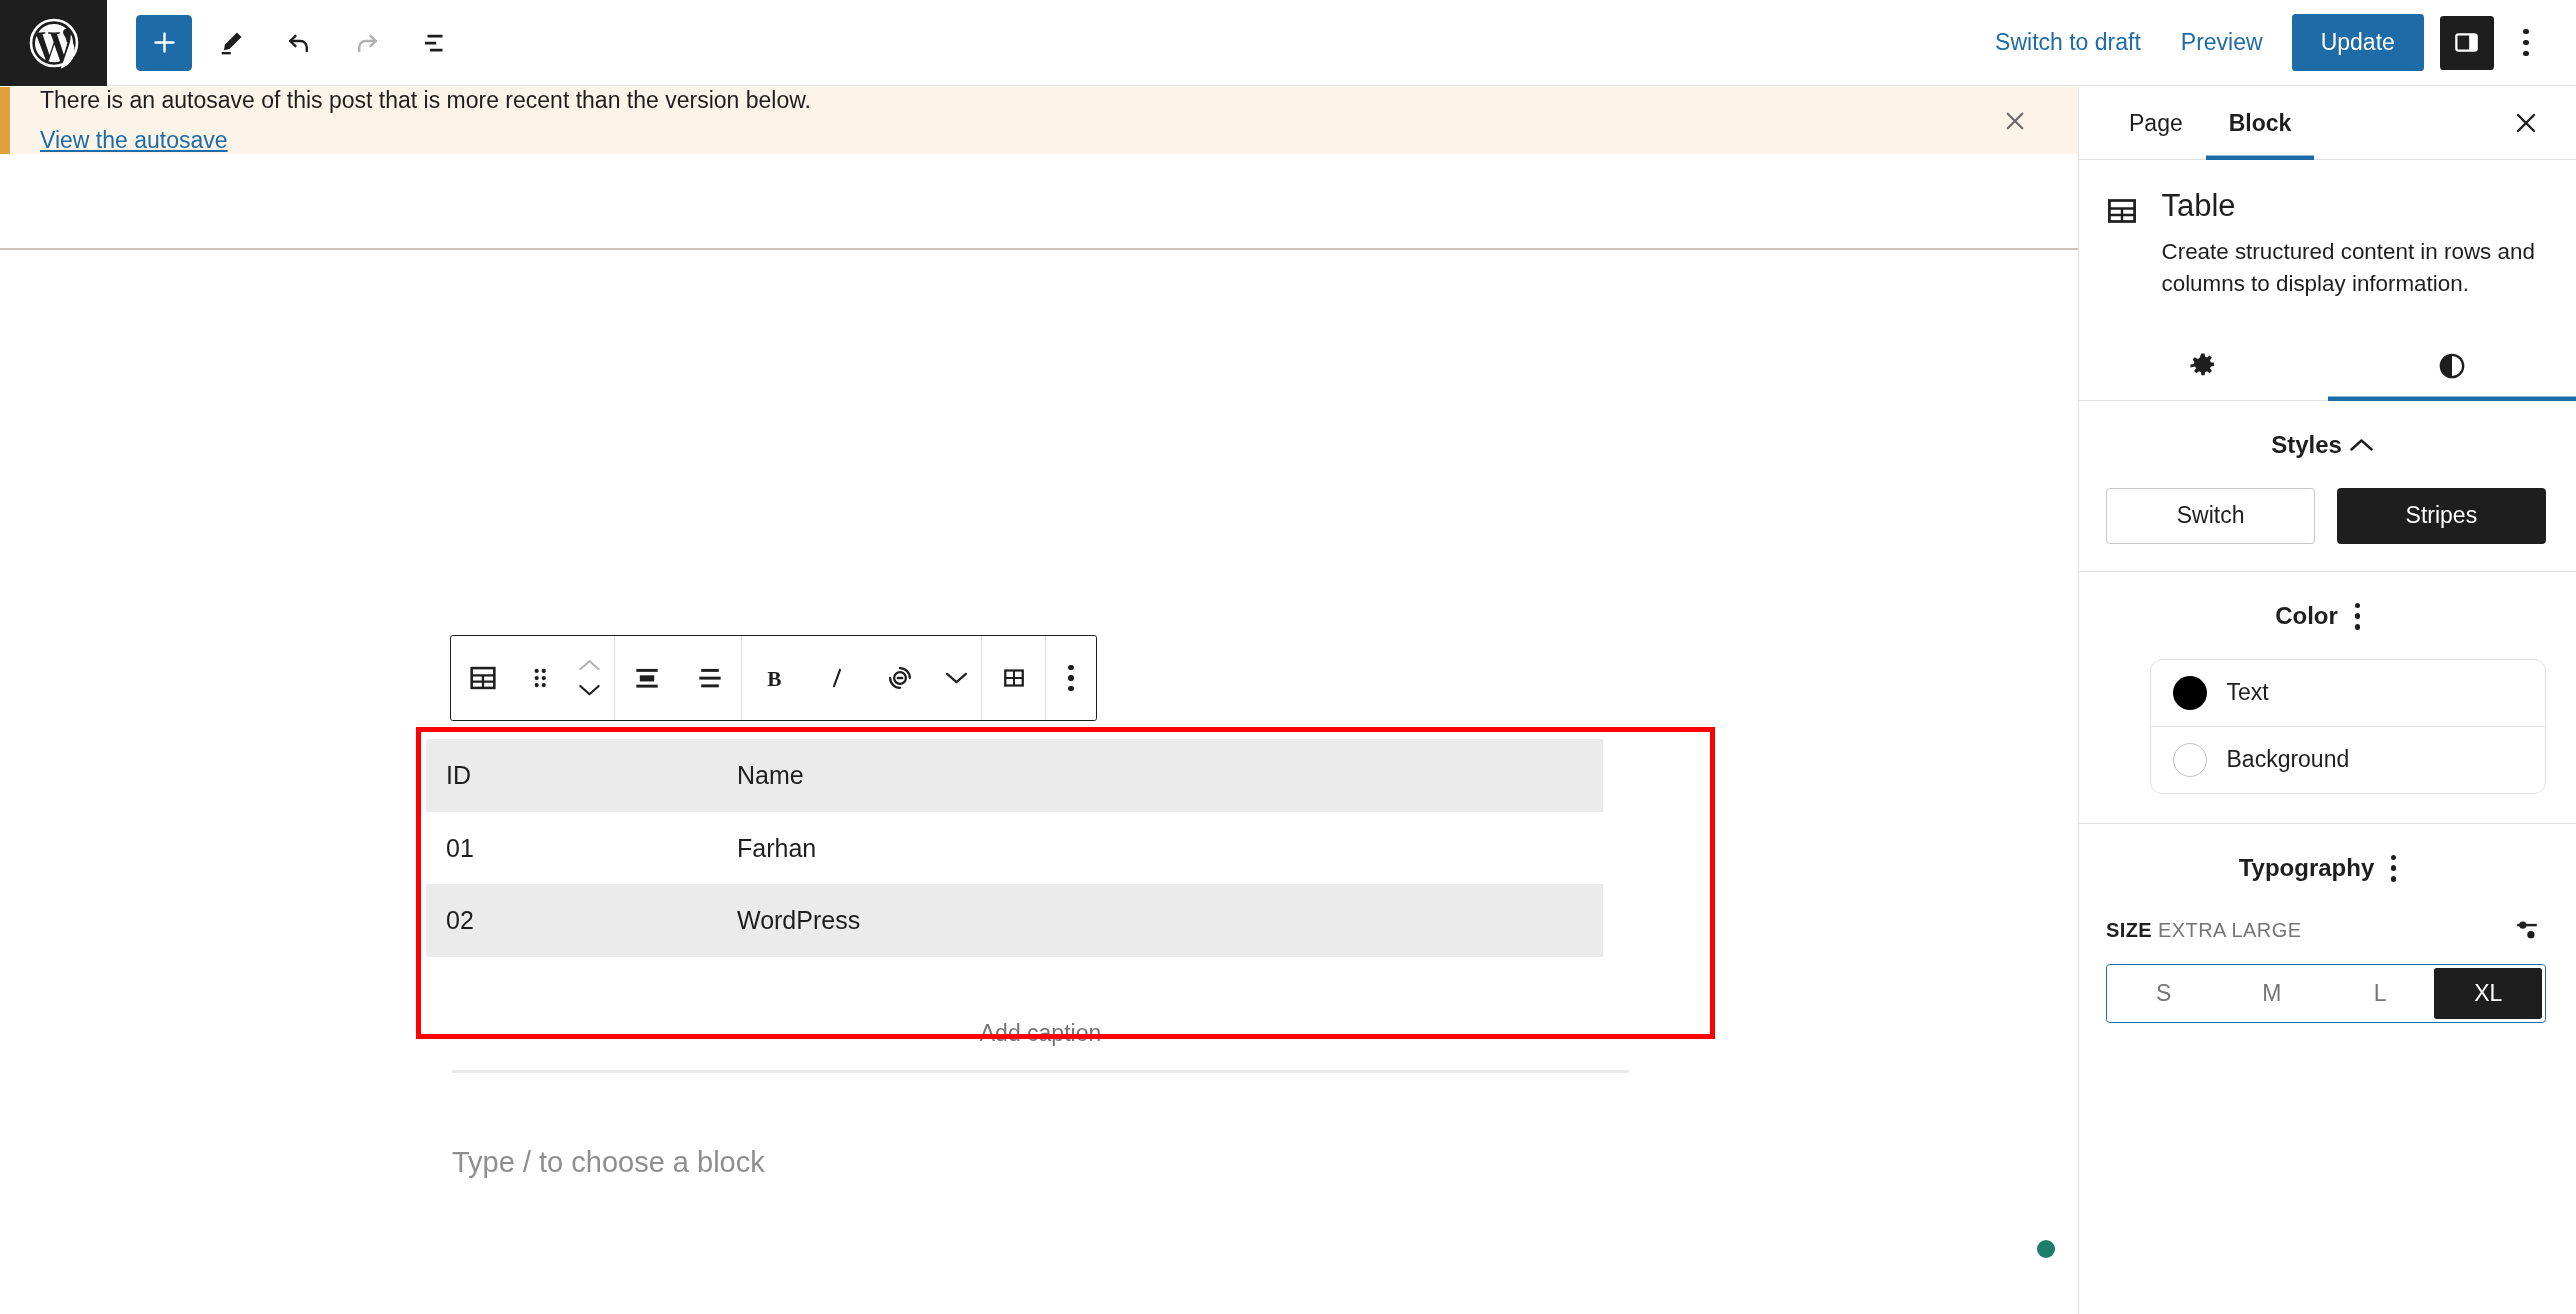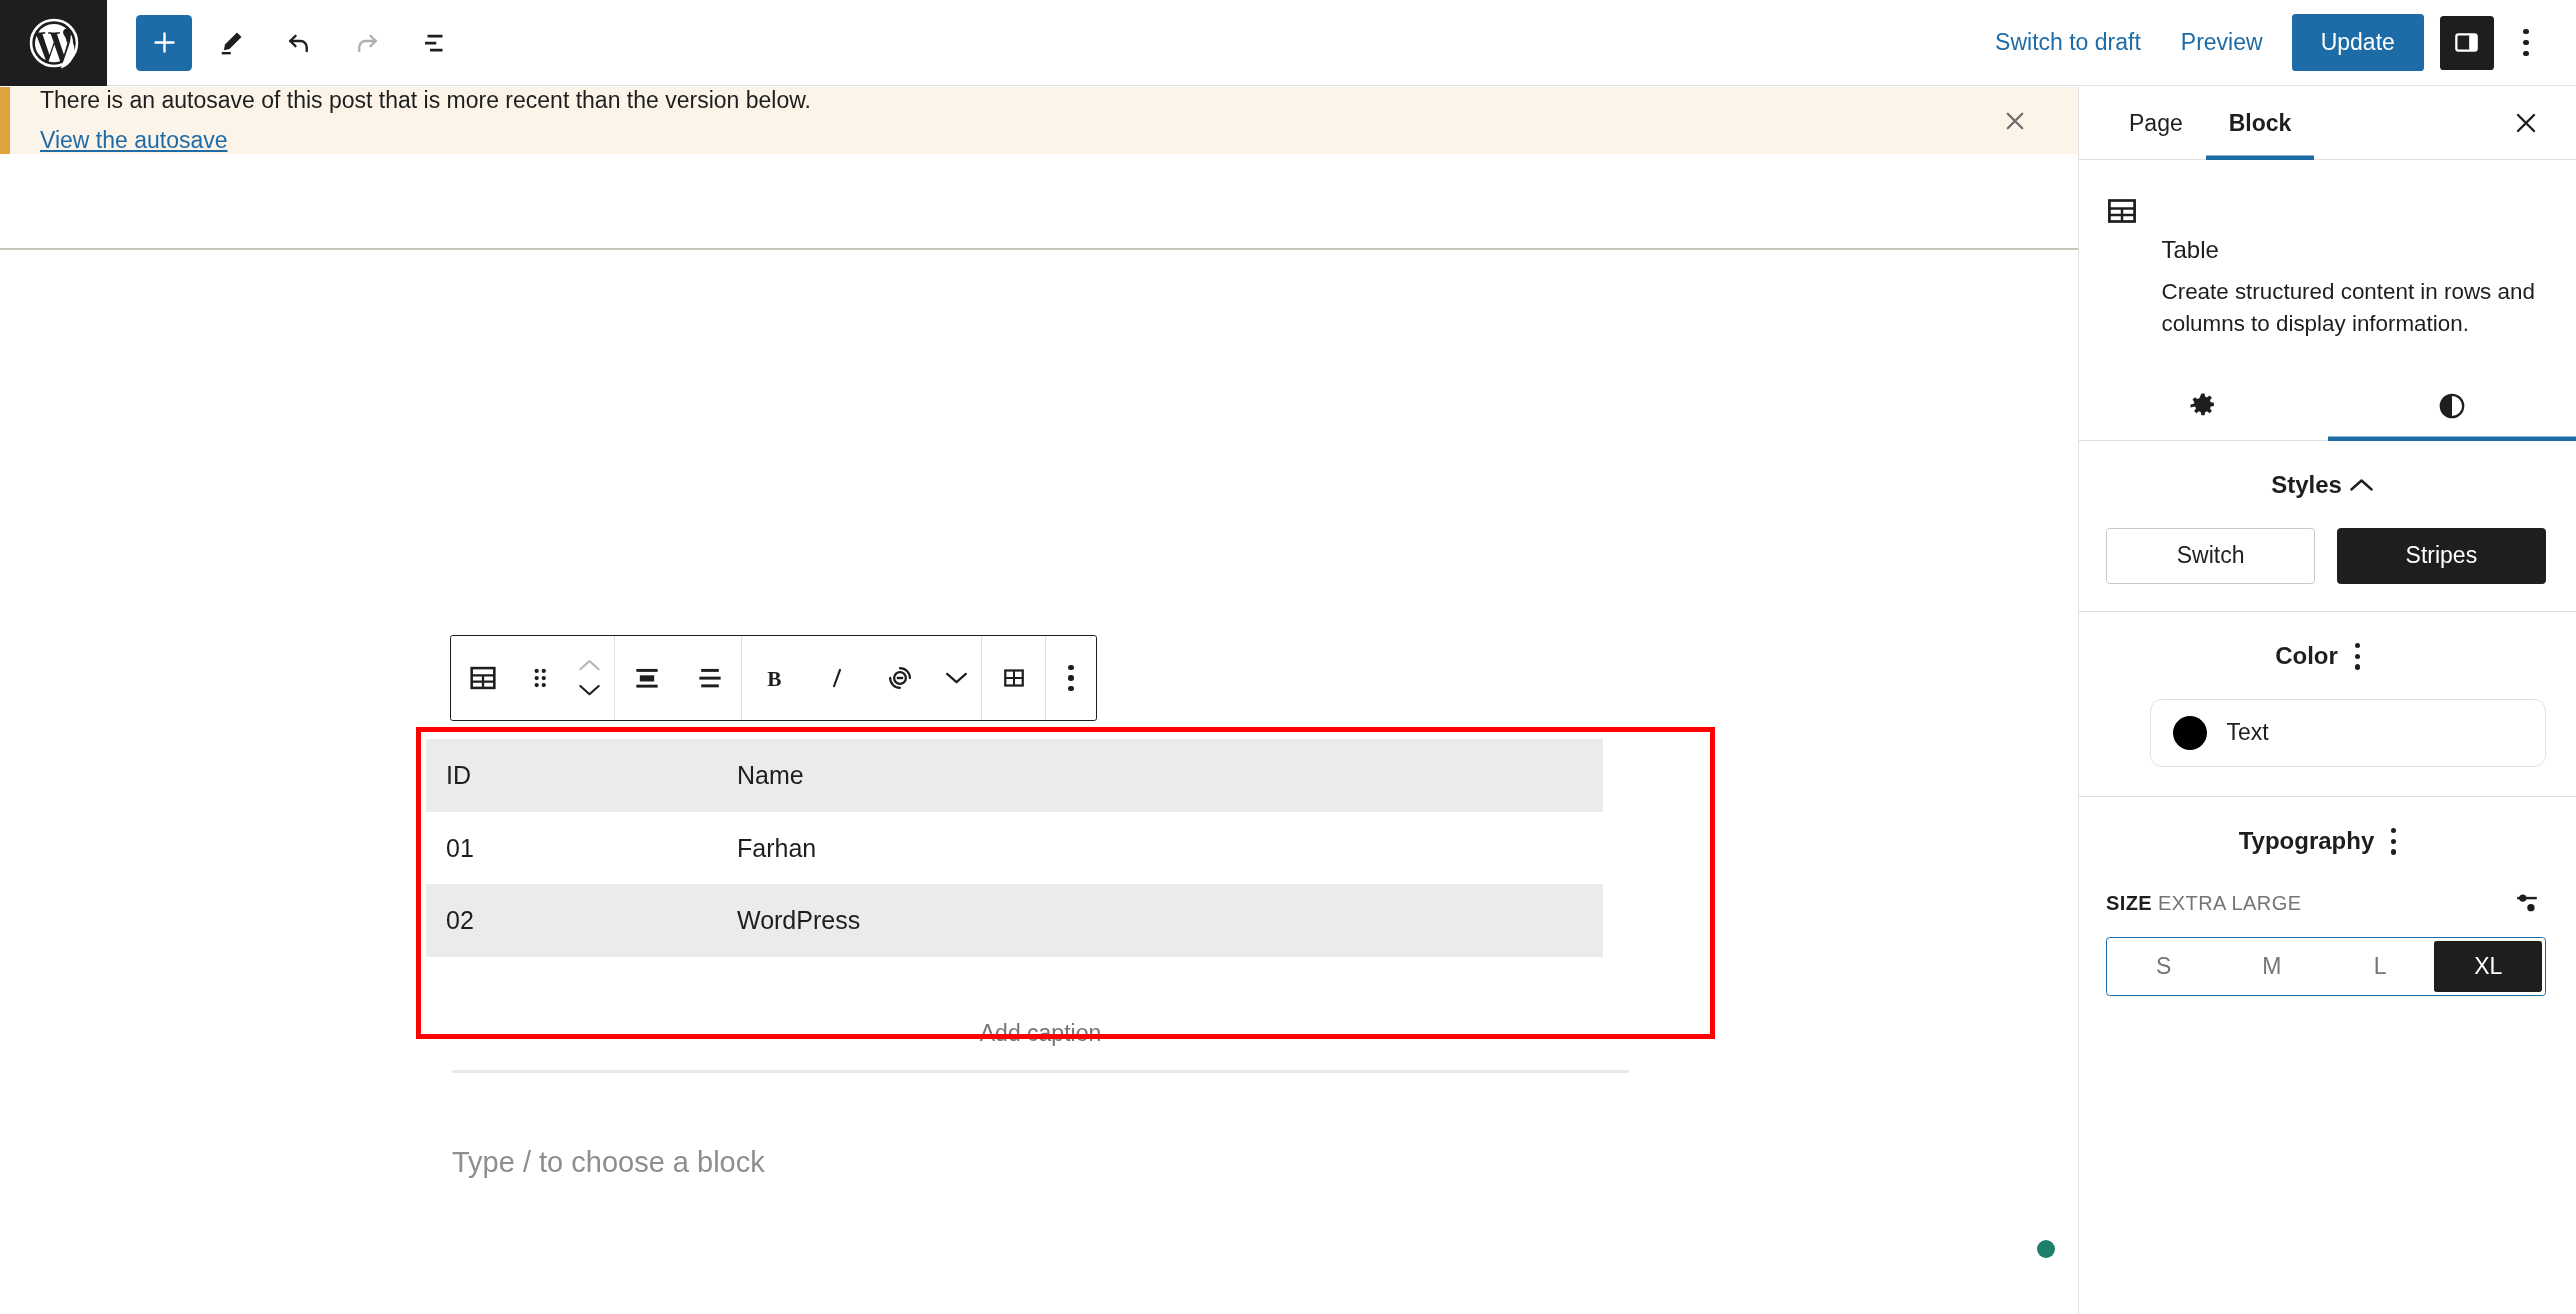--- a/index.html
+++ b/index.html
@@ -135,21 +135,21 @@
     font-family:"Liberation Sans", sans-serif;
   }
   .sb-tab.active { font-weight:bold; box-shadow: inset 0 -4.5px 0 #1d6ca8; }
   .sb-close {
     position:absolute; right:25px; top:50%; transform:translateY(-50%);
     width:50px; height:50px; background:none; border:none; cursor:pointer;
     display:flex; align-items:center; justify-content:center;
   }
   .blockcard { display:flex; gap:21.5px; padding:29px 36px 0 25px; }
   .blockcard-icon { flex:0 0 36px; padding-top:3.6px; }
-  .blockcard-title { font-size:24px; color:#1e1e1e; line-height:1.1;margin-top:48px; }
+  .blockcard-title { font-size:31px; color:#1e1e1e; line-height:1.1; }
   .blockcard-desc { font-size:22.4px; color:#1e1e1e; line-height:1.45; margin-top:12.5px; }
 
   .sb-icontabs {
     display:flex; margin-top:30px; border-bottom:0.9px solid #e0e0e0; height:70px;
   }
   .sb-icontab {
     flex:1; background:none; border:none; cursor:pointer;
     display:flex; align-items:center; justify-content:center; height:70px;
   }
   .sb-icontab.active { box-shadow: inset 0 -4.5px 0 #1d6ca8; }
@@ -476,20 +476,24 @@
               <span class="kebab-dot"></span>
               <span class="kebab-dot"></span>
           </span>
         </button>
       </div>
       <div class="color-list">
         <div class="color-item">
           <span class="swatch dark"></span>
           <span class="color-label">Text</span>
         </div>
+        <div class="color-item">
+          <span class="swatch light"></span>
+          <span class="color-label">Background</span>
+        </div>
       </div>
     </div>
 
     <div class="sb-section noborder">
       <div class="sb-section-head">
         <span class="sb-section-title">Typography</span>
         <button class="sec-btn">
           <span class="kebab-col">
             <span class="kebab-dot"></span>
               <span class="kebab-dot"></span>

